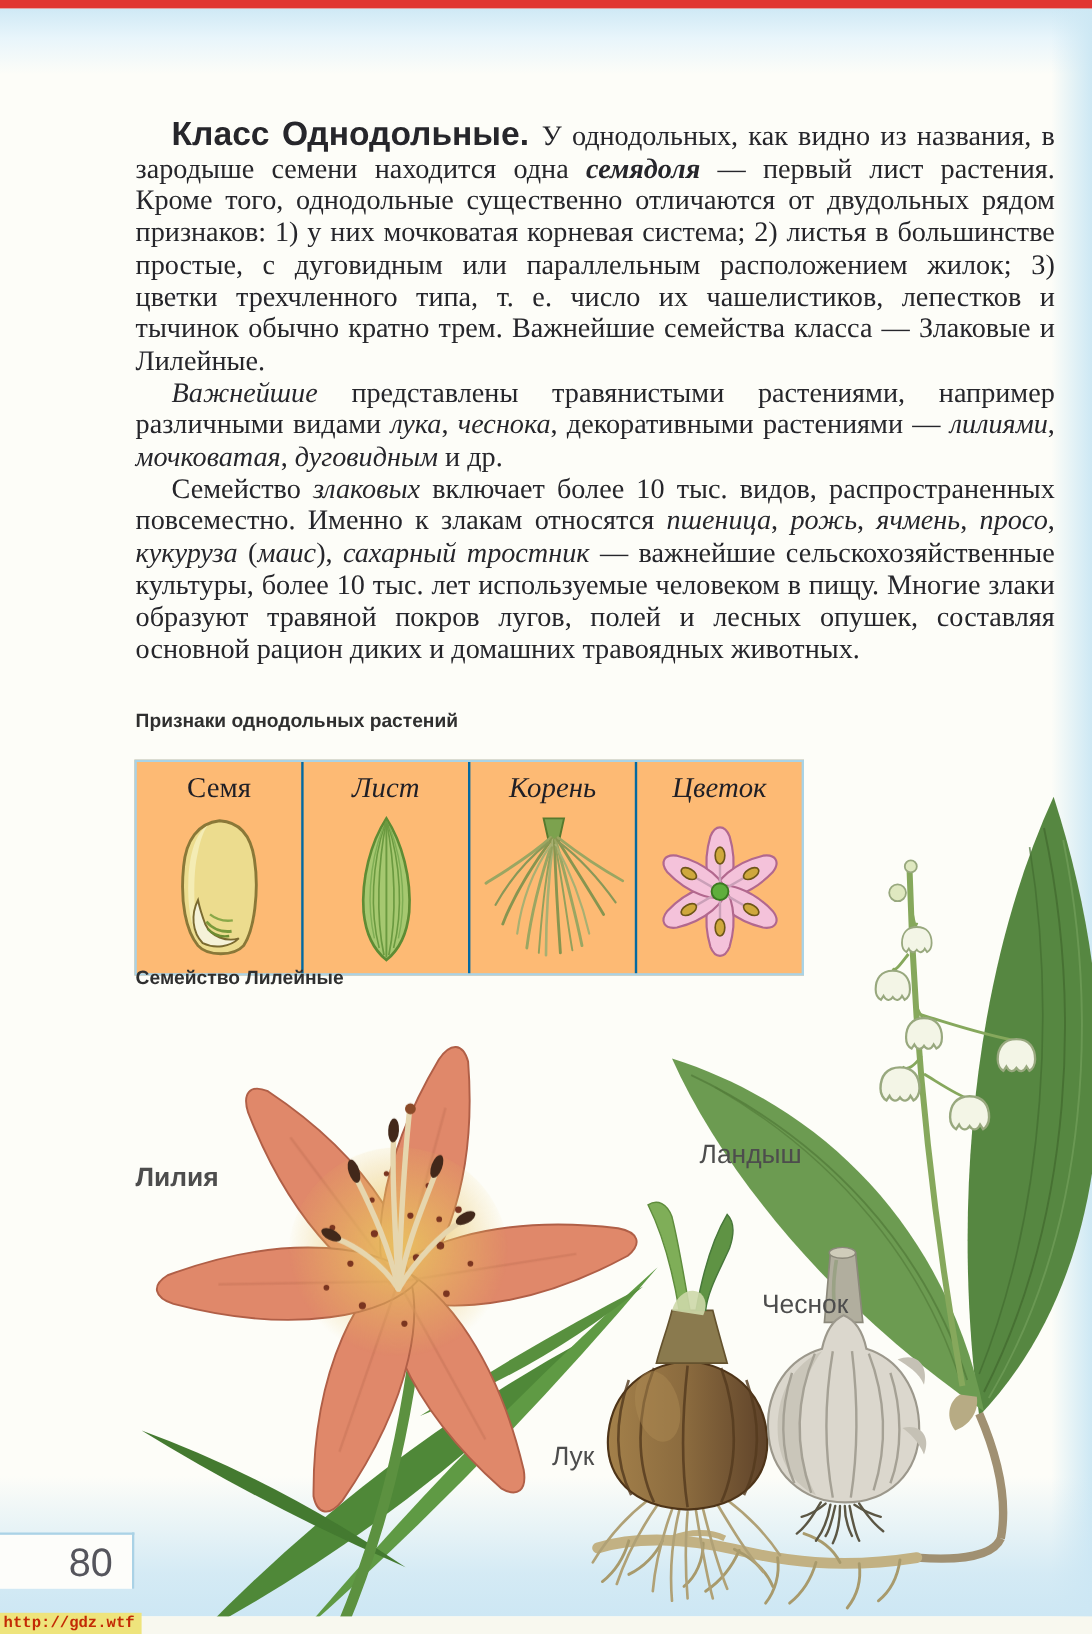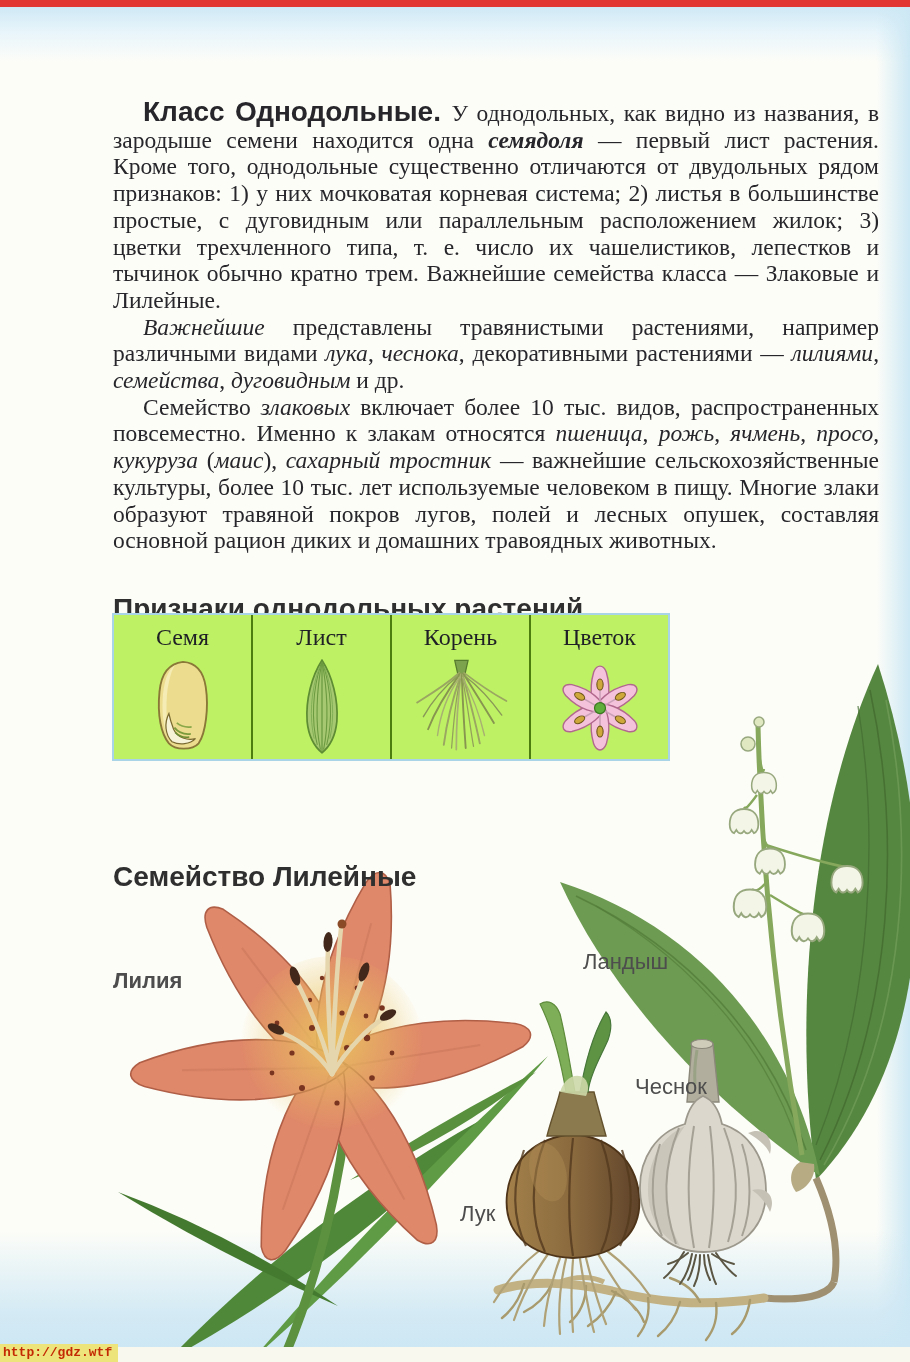--- a/index.html
+++ b/index.html
@@ -14,28 +14,28 @@
   .bottom-tint{position:absolute;left:0;top:1230px;width:910px;height:117px;z-index:0;
         background:linear-gradient(180deg,rgba(214,236,246,0) 0%,rgba(205,231,244,.85) 70%,#cde7f4 100%);}
   .bottom-strip{position:absolute;left:0;top:1347px;width:910px;height:15px;background:#f8f8ef;z-index:3;}
 
   .article{position:absolute;left:113px;top:99px;width:766px;z-index:2;
         font-size:23.5px;line-height:26.7px;color:#26262b;text-align:justify;}
   .article p{margin:0;text-indent:30px;}
   .article b.lead{font-family:"Liberation Sans", sans-serif;font-size:28px;}
 
   .sec-heading{position:absolute;z-index:2;margin:0;
-        font-family:"Liberation Sans", sans-serif;font-weight:700;font-size:28px;color:#2f2f2f;}
+        font-family:"Liberation Sans", sans-serif;font-weight:700;font-size:16px;color:#2f2f2f;}
   #features-heading{left:113px;top:593px;}
-  #family-heading{left:113px;top:861px;}
-
-  .features-table{position:absolute;left:112px;top:613px;width:558px;height:148px;z-index:2;
-        display:flex;background:#bef264;border:2px solid #a9d3e6;box-sizing:border-box;}
+  #family-heading{left:113px;top:807px;}
+
+  .features-table{position:absolute;left:112px;top:633px;width:558px;height:180px;z-index:2;
+        display:flex;background:#fdba74;border:2px solid #a9d3e6;box-sizing:border-box;}
   .features-table .cell{flex:1 1 0;display:flex;flex-direction:column;align-items:center;box-sizing:border-box;}
-  .features-table .cell + .cell{border-left:2px solid #4d7c0f;}
+  .features-table .cell + .cell{border-left:2px solid #0369a1;font-style:italic;}
   .cell-label{font-family:"Liberation Serif", serif;font-size:24px;color:#1f1f26;
         margin-top:7px;line-height:30px;}
   .cell svg{display:block;margin-top:2px;}
 
   .plant-label{position:absolute;z-index:2;font-family:"Liberation Sans", sans-serif;
         font-size:22px;color:#4d4d4d;}
   #lily-label{left:113px;top:968px;font-weight:bold;}
   #landysh-label{left:583px;top:949px;text-align:right;}
   #garlic-label{left:635px;top:1074px;}
   #onion-label{left:460px;top:1201px;}
@@ -57,21 +57,21 @@
 
 <div class="page">
 
   <div class="red-strip"></div>
   <div class="top-tint"></div>
   <div class="right-tint"></div>
   <div class="bottom-tint"></div>
 
   <div class="article">
       <p><b class="lead">Класс Однодольные. </b><span>У однодольных, как видно из названия, в зародыше семени находится одна </span><b><i>семядоля</i></b><span> — первый лист растения. Кроме того, однодольные существенно отличаются от двудольных рядом признаков: 1) у них мочковатая корневая система; 2) листья в большинстве простые, с дуговидным или параллельным расположением жилок; 3) цветки трехчленного типа, т. е. число их чашелистиков, лепестков и тычинок обычно кратно трем. Важнейшие семейства класса — Злаковые и Лилейные.</span></p>
-      <p><i>Важнейшие</i><span> представлены травянистыми растениями, например различными видами </span><i>лука</i><span>, </span><i>чеснока</i><span>, декоративными растениями — </span><i>лилиями</i><span>, </span><i>семейства</i><span>, </span><i>дуговидным</i><span> и др.</span></p>
+      <p><i>Важнейшие</i><span> представлены травянистыми растениями, например различными видами </span><i>лука</i><span>, </span><i>чеснока</i><span>, декоративными растениями — </span><i>лилиями</i><span>, </span><i>мочковатая</i><span>, </span><i>дуговидным</i><span> и др.</span></p>
       <p><span>Семейство </span><i>злаковых</i><span> включает более 10 тыс. видов, распространенных повсеместно. Именно к злакам относятся </span><i>пшеница</i><span>, </span><i>рожь</i><span>, </span><i>ячмень</i><span>, </span><i>просо</i><span>, </span><i>кукуруза</i><span> (</span><i>маис</i><span>), </span><i>сахарный тростник</i><span> — важнейшие сельскохозяйственные культуры, более 10 тыс. лет используемые человеком в пищу. Многие злаки образуют травяной покров лугов, полей и лесных опушек, составляя основной рацион диких и домашних травоядных животных.</span></p>
     </div>
 
   <h2 class="sec-heading" id="features-heading">Признаки однодольных растений</h2>
 
   <div class="features-table">
     <div class="cell">
       <div class="cell-label">Семя</div>
       <svg width="136" height="134" viewBox="0 0 136 134">
         <path d="M 68,10 C 50,12 40,26 38,48 C 35,78 40,102 50,114 C 58,123 80,123 88,114 C 97,101 101,68 97,42 C 94,22 85,11 68,10 Z" fill="#ecdc8e" stroke="#8a7838" stroke-width="2.4"></path>
@@ -336,16 +336,19 @@
     </g>
   </svg>
 
   <div class="plant-label" id="lily-label">Лилия</div>
   <div class="plant-label" id="landysh-label">Ландыш</div>
   <div class="plant-label" id="garlic-label">Чеснок</div>
   <div class="plant-label" id="onion-label">Лук</div>
 
   <div class="bottom-strip"></div>
 
+  <div class="pagenum-box">
+    <span>80</span>
+  </div>
 
   <div class="watermark">http://gdz.wtf</div>
 
 </div>
 
 </body></html>

